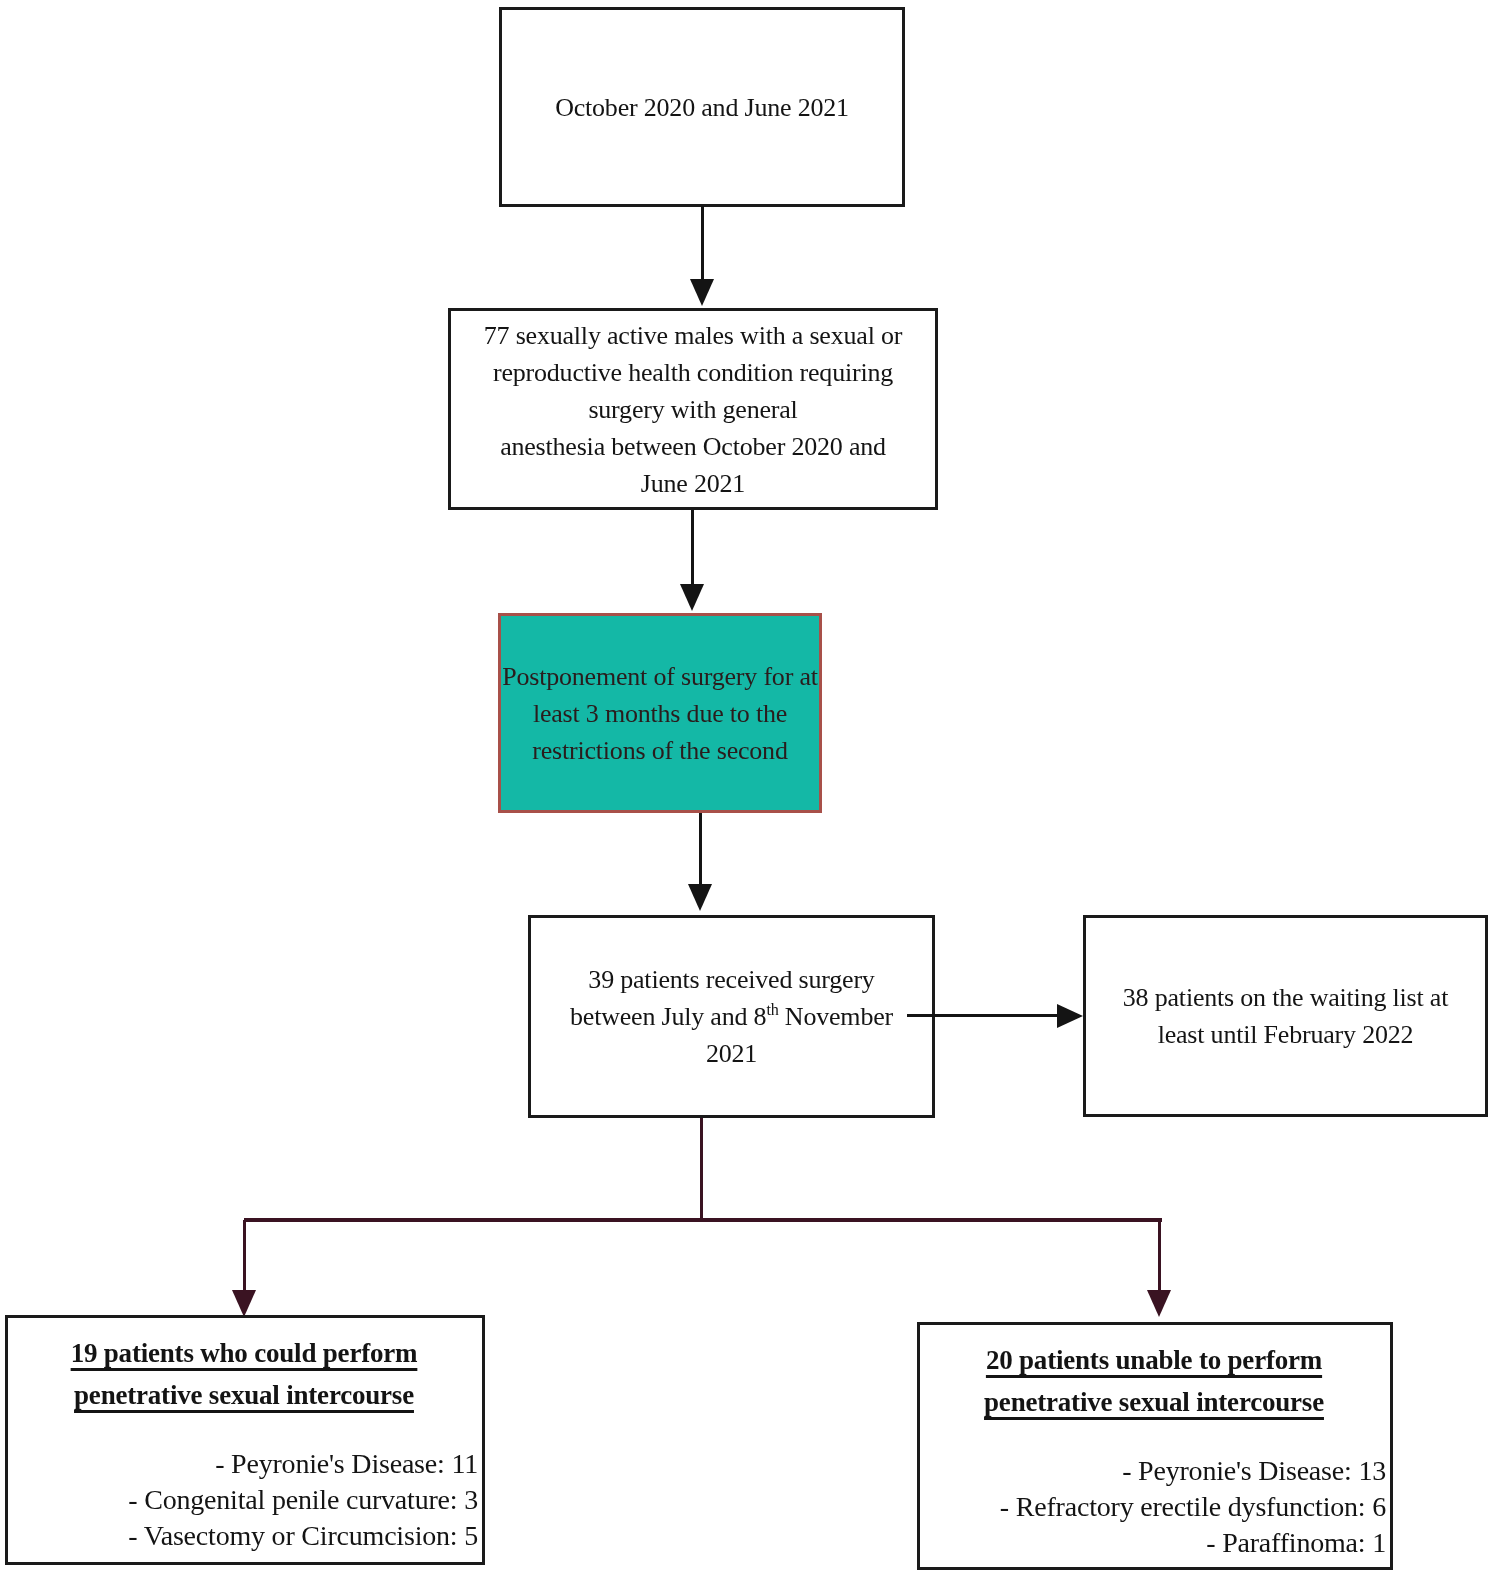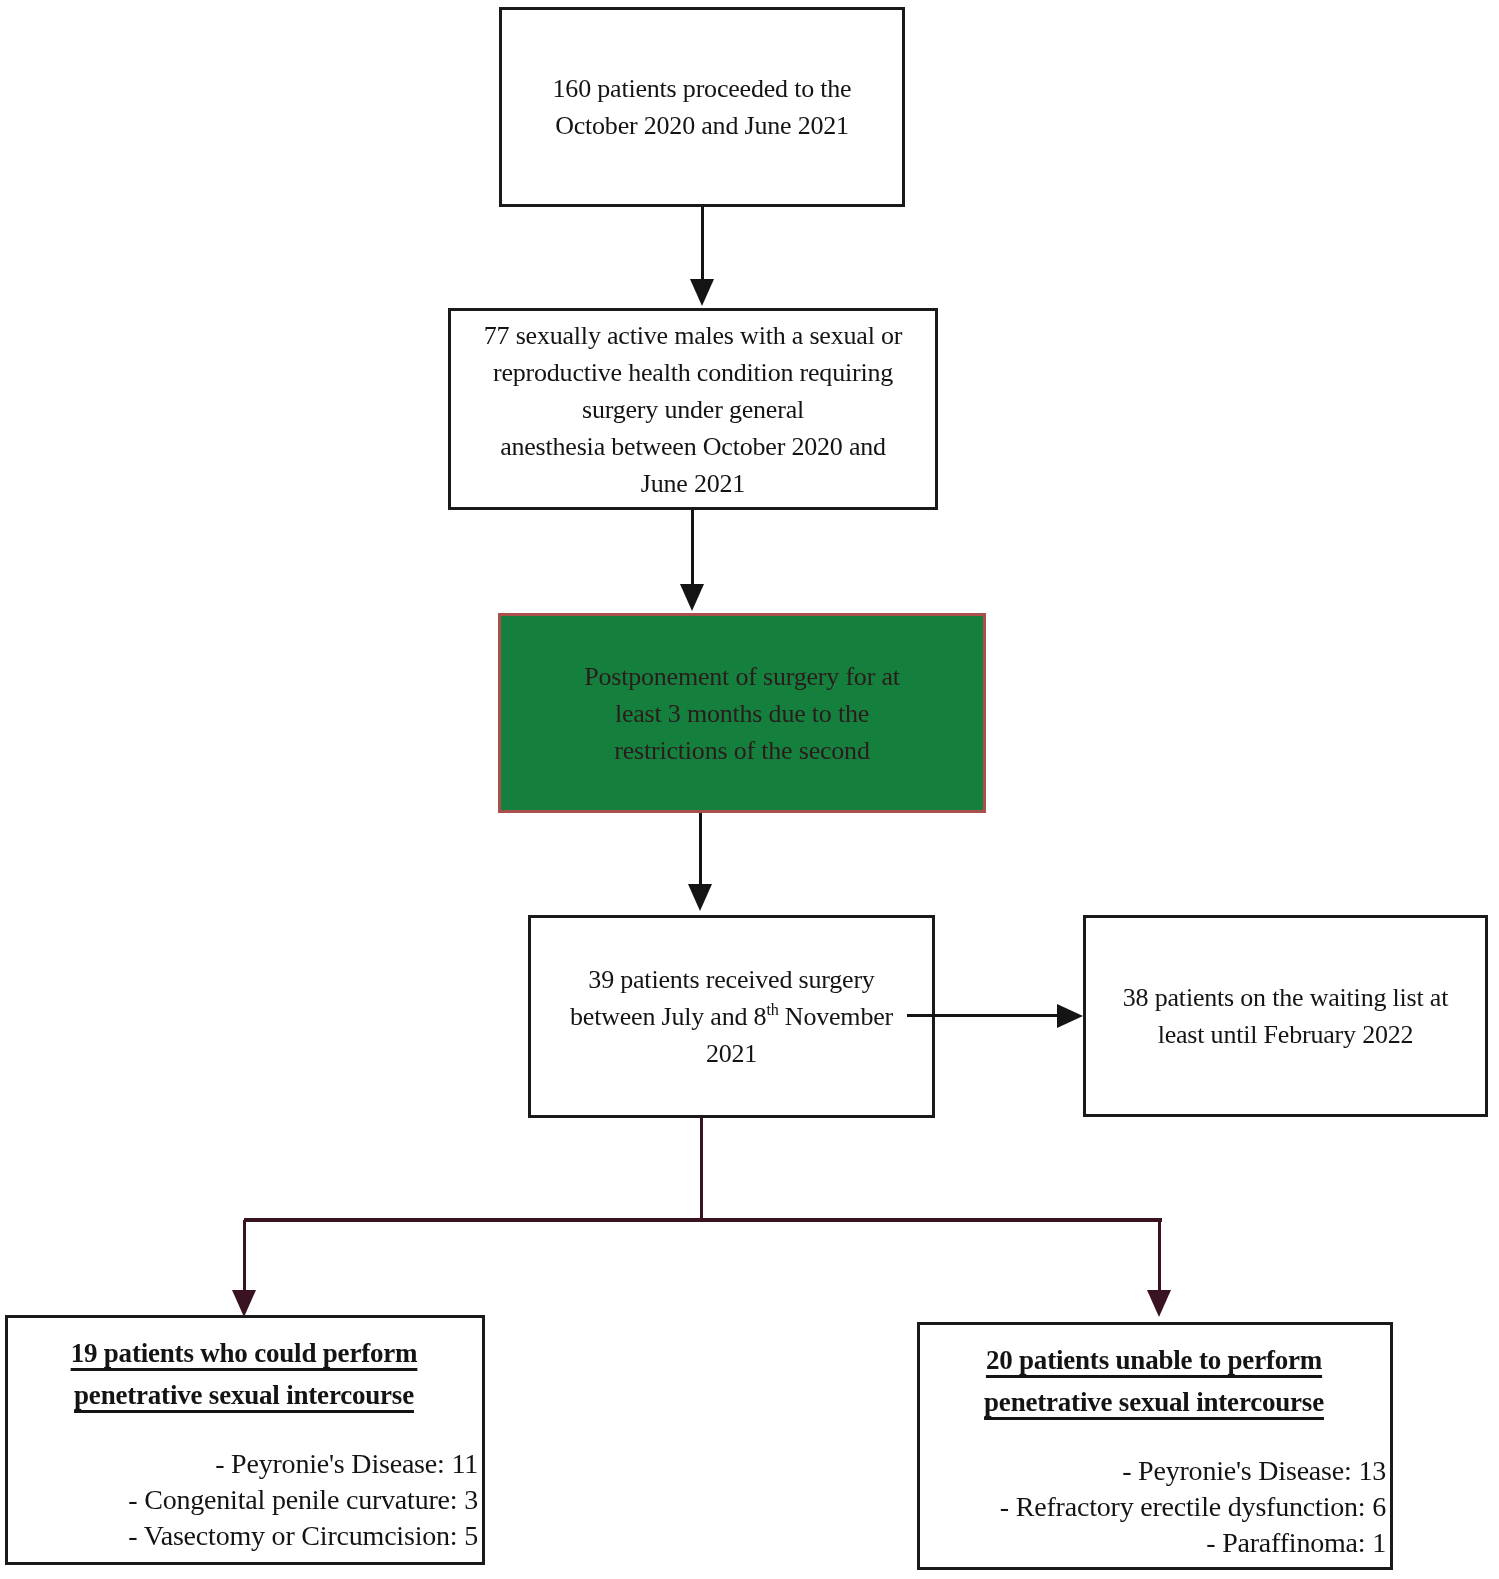--- a/index.html
+++ b/index.html
@@ -47,43 +47,42 @@
   .bb-items{
     width:100%;margin-top:30px;font-size:28px;line-height:36px;text-align:right;
   }
 </style>
 </head>
 <body>
 
 <div class="canvas">
 
   <div class="box" style="left:499px;top:7px;width:406px;height:200px;">
-    <span class="ln">160 patients proceeded to the</span>
     <span class="ln">October 2020 and June 2021</span>
   </div>
 
   <div>
     <div class="vline" style="left:701px;top:206px;height:74px;"></div>
     <div class="ah-down" style="left:690px;top:279px;"></div>
   </div>
 
   <div class="box" style="left:448px;top:308px;width:490px;height:202px;">
     <span class="ln">77 sexually active males with a sexual or</span>
     <span class="ln">reproductive health condition requiring</span>
-    <span class="ln">surgery under general</span>
+    <span class="ln">surgery with general</span>
     <span class="ln">anesthesia between October 2020 and</span>
     <span class="ln">June 2021</span>
   </div>
 
   <div>
     <div class="vline" style="left:691px;top:510px;height:75px;"></div>
     <div class="ah-down" style="left:680px;top:584px;"></div>
   </div>
 
-  <div class="box" style="left: 498px; top: 613px; width: 488px; height: 200px; background: #15803d; border-color: rgb(168, 80, 73); color: rgb(42, 28, 28);">
+  <div class="box" style="left: 498px; top: 613px; width: 324px; height: 200px; background: #14b8a6; border-color: rgb(168, 80, 73); color: rgb(42, 28, 28);">
     <span class="ln">Postponement of surgery for at</span>
     <span class="ln">least 3 months due to the</span>
     <span class="ln">restrictions of the second</span>
   </div>
 
   <div>
     <div class="vline" style="left:699px;top:813px;height:72px;"></div>
     <div class="ah-down" style="left:688px;top:884px;"></div>
   </div>
 

